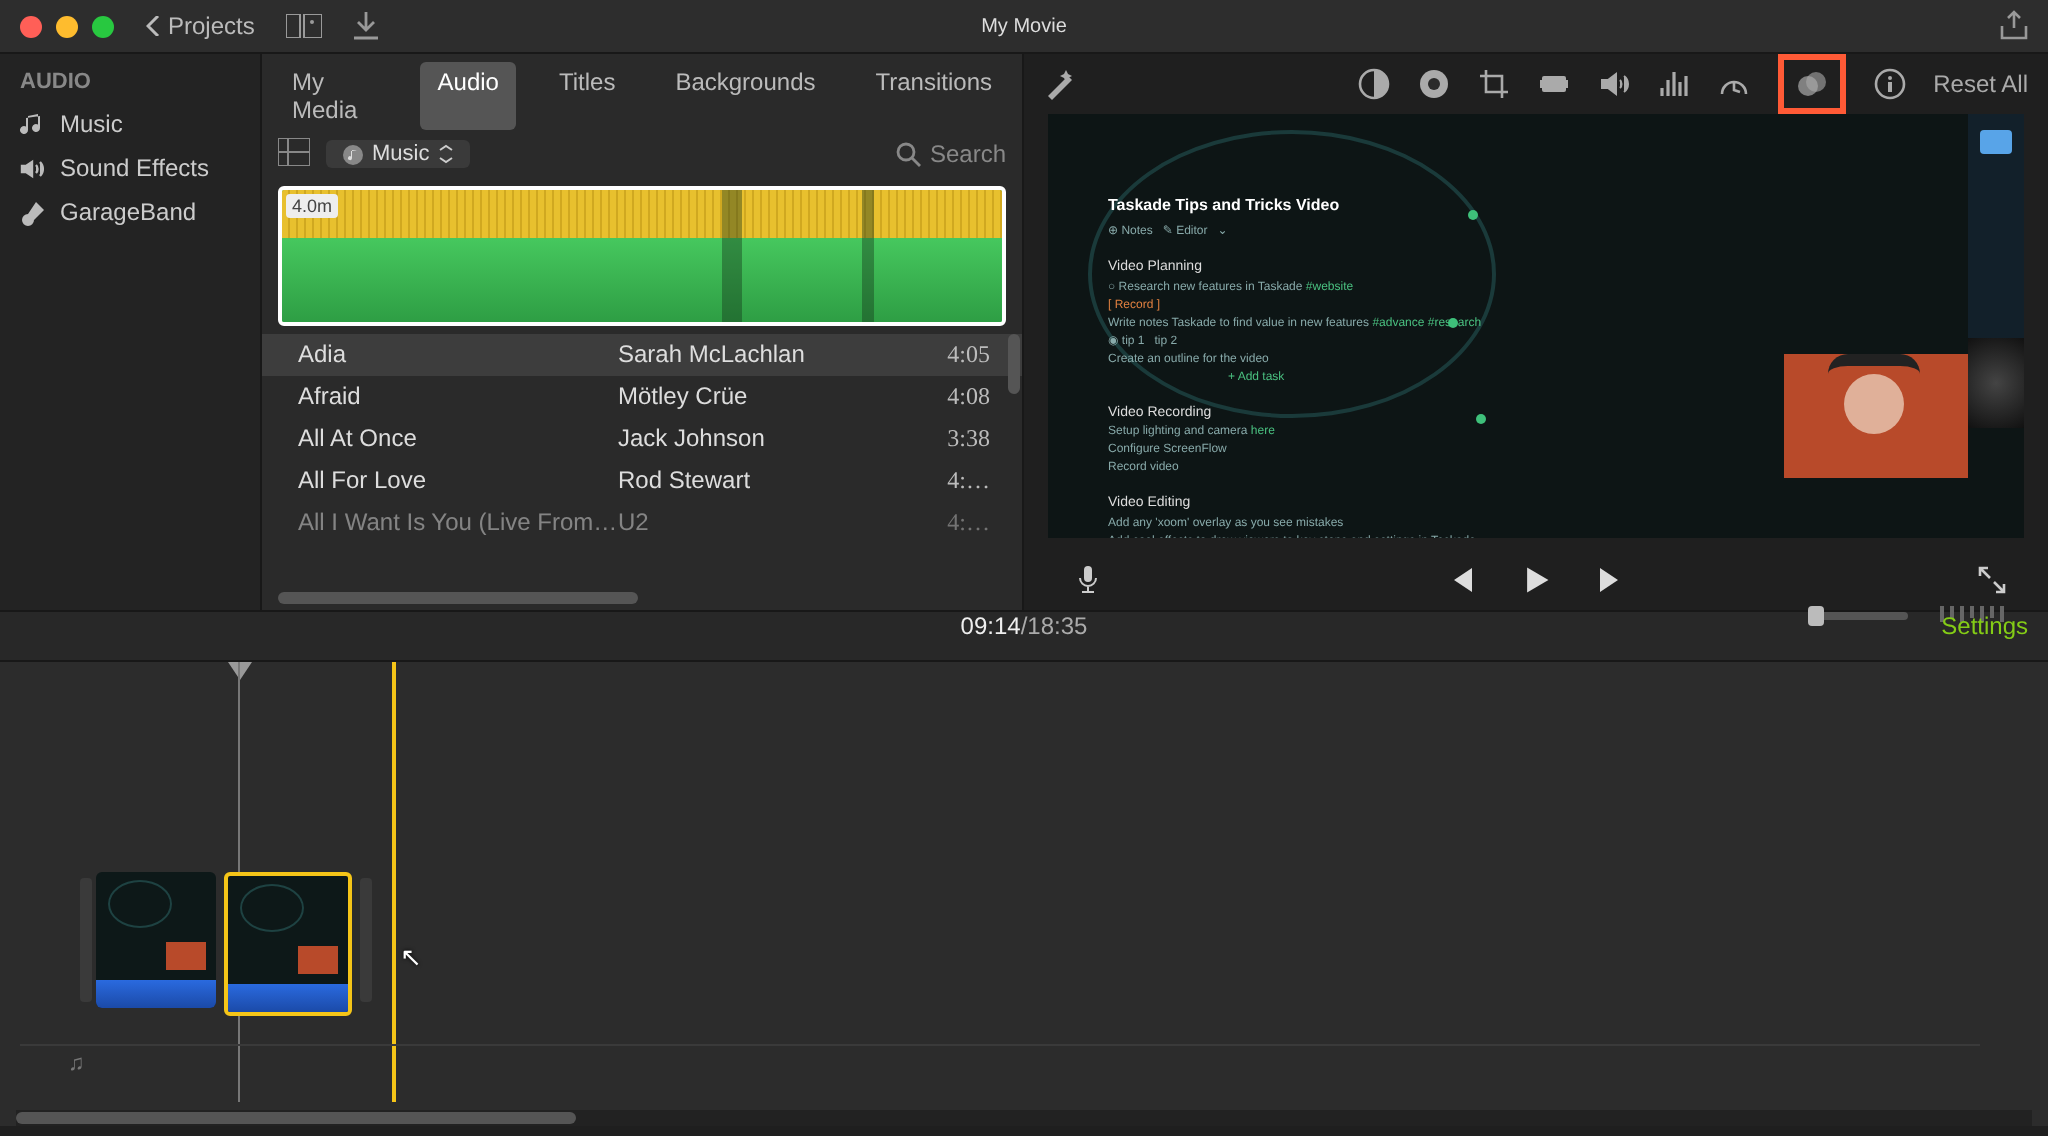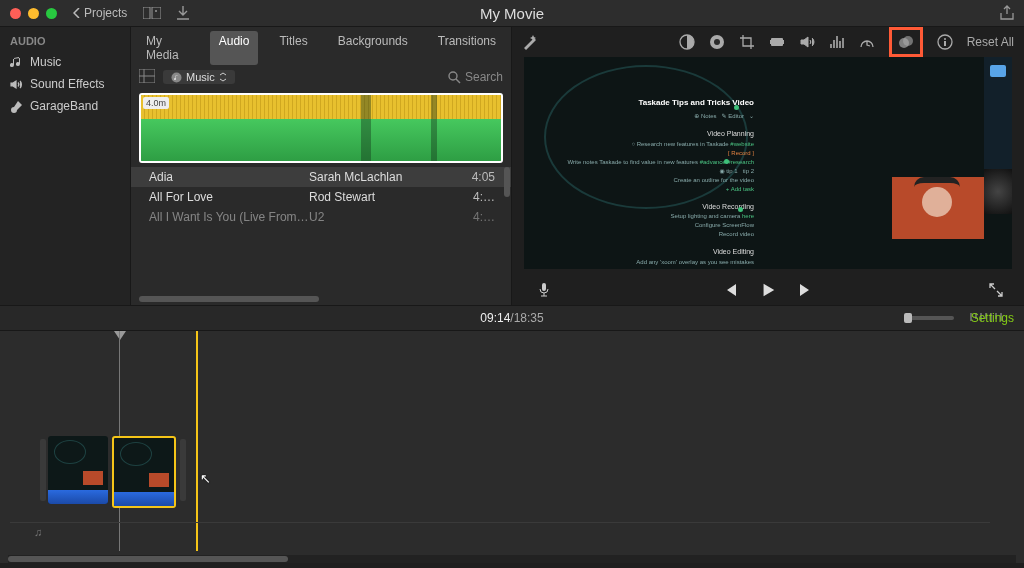--- a/index.html
+++ b/index.html
@@ -1,21 +1,21 @@
 <!DOCTYPE html>
 <html><head>
 <meta charset="utf-8">
 <style>
   html,body{margin:0;padding:0;width:1024px;height:568px;background:#1f1f1f;font-family:-apple-system,Helvetica,Arial,sans-serif;color:#ccc;font-size:12px;overflow:hidden;}
   .titlebar{height:26px;background:#2d2d2d;display:flex;align-items:center;position:relative;border-bottom:1px solid #181818;}
   .traffic{display:flex;gap:7px;margin-left:10px;}
   .dot{width:11px;height:11px;border-radius:50%;}
   .dot.r{background:#ff5f57;} .dot.y{background:#febc2e;} .dot.g{background:#28c840;}
   .tb-btn{margin-left:16px;color:#bbb;font-size:12px;display:flex;align-items:center;gap:3px;cursor:default;}
-  .tb-center{position:absolute;left:50%;transform:translateX(-50%);color:#ddd;font-size:15px;}
+  .tb-center{position:absolute;left:50%;transform:translateX(-50%);color:#ddd;font-size:10px;}
   .tb-right{position:absolute;right:10px;color:#999;}
   .upper{display:flex;height:278px;}
   .leftpane{width:130px;background:#232323;border-right:1px solid #181818;}
   .lp-head{font-size:11px;color:#888;font-weight:600;padding:8px 10px 4px;}
   .lp-item{display:flex;align-items:center;gap:7px;padding:4px 10px;color:#ccc;font-size:12px;}
   .lp-item svg{fill:#bbb;}
   .midpane{width:380px;background:#2a2a2a;display:flex;flex-direction:column;border-right:1px solid #181818;}
   .tabs{display:flex;padding:4px 6px 0 6px;gap:12px;font-size:12px;}
   .tab{padding:3px 9px;color:#bbb;border-radius:3px;cursor:default;}
   .tab.active{background:#555;color:#fff;}
@@ -28,50 +28,50 @@
   .wf-bot{position:absolute;top:24px;left:0;right:0;bottom:0;background:linear-gradient(180deg,#46c85e,#2e9e44);}
   .wf-gap{position:absolute;top:0;bottom:0;width:10px;background:rgba(20,50,25,.4);}
   .wf-badge{position:absolute;top:2px;left:2px;background:#eee;color:#444;font-size:9px;padding:1px 3px;border-radius:2px;}
   .track-header{display:flex;padding:4px 0 4px 18px;font-size:11px;color:#ccc;background:#2f2f2f;border-top:1px solid #1a1a1a;border-bottom:1px solid #1a1a1a;}
   .col-name{flex:0 0 160px;}
   .col-artist{flex:0 0 140px;}
   .col-time{flex:1;text-align:right;padding-right:16px;}
   .tracklist{flex:1;overflow:hidden;position:relative;}
   .track-row{display:flex;padding:3px 0 3px 18px;font-size:12px;color:#ddd;}
   .track-row.sel{background:#3d3d3d;}
-  .track-row .col-time{color:#bbb;}
+  .track-row .col-time{color:#bbb;font-family:Liberation Serif, serif;}
   .list-scroll{position:absolute;right:1px;top:0;width:6px;height:30px;background:#555;border-radius:3px;}
   .hscroll{height:8px;background:#2a2a2a;position:relative;margin:0 8px 2px;}
   .hthumb{position:absolute;left:0;top:1px;height:6px;width:180px;background:#555;border-radius:3px;}
   .rightpane{flex:1;background:#1f1f1f;display:flex;flex-direction:column;}
   .rp-toolbar{height:30px;display:flex;align-items:center;padding:0 10px;gap:14px;color:#aaa;position:relative;}
   .rp-toolbar .spacer{flex:1;}
   .rp-ic{width:16px;height:16px;display:flex;align-items:center;justify-content:center;cursor:default;}
   .highlight-box{border:3px solid #ff5a36;padding:4px 6px;}
   .reset{font-size:12px;color:#aaa;margin-left:auto;}
   .preview{flex:1;margin:0 12px 6px;background:#0d1515;position:relative;overflow:hidden;}
   .pv-left{position:absolute;left:20px;top:8px;width:200px;height:140px;border:2px solid #1a3a3a;border-radius:50%;}
-  .pv-card{position:absolute;left:30px;top:40px;width:200px;color:#ddd;font-size:7px;line-height:1.5;text-align:right;}
+  .pv-card{position:absolute;left:30px;top:40px;width:200px;color:#ddd;font-size:7px;line-height:1.5;}
   .pv-card .title{color:#fff;font-size:8px;font-weight:600;margin-bottom:3px;}
   .pv-card .sec{margin-top:8px;}
   .pv-card .small{color:#8aa;font-size:6px;}
   .pv-card .org{color:#e08040;}
   .pv-card .grn{color:#4ac080;}
   .pv-dot{width:5px;height:5px;border-radius:50%;background:#3ec07a;position:absolute;}
   .pv-right{position:absolute;right:0;top:0;width:28px;bottom:55px;background:#12202a;}
   .pv-folder{position:absolute;right:6px;top:8px;width:16px;height:12px;background:#58a4e8;border-radius:2px;}
   .pv-tire{position:absolute;right:0;bottom:55px;width:28px;height:45px;background:radial-gradient(circle at 50% 50%,#444,#111);}
   .pv-pip{position:absolute;right:28px;bottom:30px;width:92px;height:62px;background:#b84a2a;}
   .pv-person{position:absolute;left:20px;top:6px;width:50px;height:50px;}
   .pv-head{width:30px;height:30px;background:#e0b099;border-radius:50%;margin:4px auto 0;position:relative;}
   .pv-ears{position:absolute;top:-6px;left:2px;right:2px;height:10px;border-top:6px solid #222;border-radius:10px 10px 0 0;}
   .pv-controls{height:30px;display:flex;align-items:center;justify-content:center;gap:22px;color:#ddd;position:relative;}
   .pv-mic{position:absolute;left:24px;}
   .pv-full{position:absolute;right:20px;}
-  .timebar{height:24px;background:#282828;display:flex;align-items:center;justify-content:center;color:#aaa;font-size:12px;position:relative;border-top:1px solid #181818;border-bottom:1px solid #181818;}
+  .timebar{height:24px;background:#282828;display:flex;align-items:flex-start;justify-content:center;color:#aaa;font-size:12px;position:relative;border-top:1px solid #181818;border-bottom:1px solid #181818;}
   .tb-cur{color:#eee;}
   .tb-zoom{position:absolute;right:70px;display:flex;align-items:center;}
   .tb-settings{position:absolute;right:10px;color:#84cc16;}
   .timeline{position:relative;height:232px;background:#2c2c2c;}
   .tl-scroll{position:absolute;bottom:0;left:8px;right:8px;height:8px;background:#222;}
   .tl-thumb{position:absolute;left:0;top:1px;height:6px;width:280px;background:#555;border-radius:3px;}
   .playhead-top{position:absolute;top:0;left:114px;width:12px;height:10px;}
   .playhead-top::before{content:"";position:absolute;left:0;top:0;border-left:6px solid transparent;border-right:6px solid transparent;border-top:9px solid #999;}
   .playhead-line-g{position:absolute;top:0;bottom:12px;left:119px;width:1px;background:#777;}
   .playhead-y{position:absolute;top:0;bottom:12px;left:196px;width:2px;background:#f5c518;}
@@ -190,20 +190,30 @@
       <div class="wf-gap" style="left:290px;width:6px"></div>
       <div class="wf-badge">4.0m</div>
     </div>
     <div class="tracklist">
       <div class="track-row sel">
         <div class="col-name">Adia</div>
         <div class="col-artist">Sarah McLachlan</div>
         <div class="col-time">4:05</div>
       </div>
       <div class="track-row">
+        <div class="col-name">Afraid</div>
+        <div class="col-artist">Mötley Crüe</div>
+        <div class="col-time">4:08</div>
+      </div>
+      <div class="track-row">
+        <div class="col-name">All At Once</div>
+        <div class="col-artist">Jack Johnson</div>
+        <div class="col-time">3:38</div>
+      </div>
+      <div class="track-row">
         <div class="col-name">All For Love</div>
         <div class="col-artist">Rod Stewart</div>
         <div class="col-time">4:…</div>
       </div>
       <div class="track-row" style="opacity:.5">
         <div class="col-name">All I Want Is You (Live From…</div>
         <div class="col-artist">U2</div>
         <div class="col-time">4:…</div>
       </div>
       <div class="list-scroll"></div>

